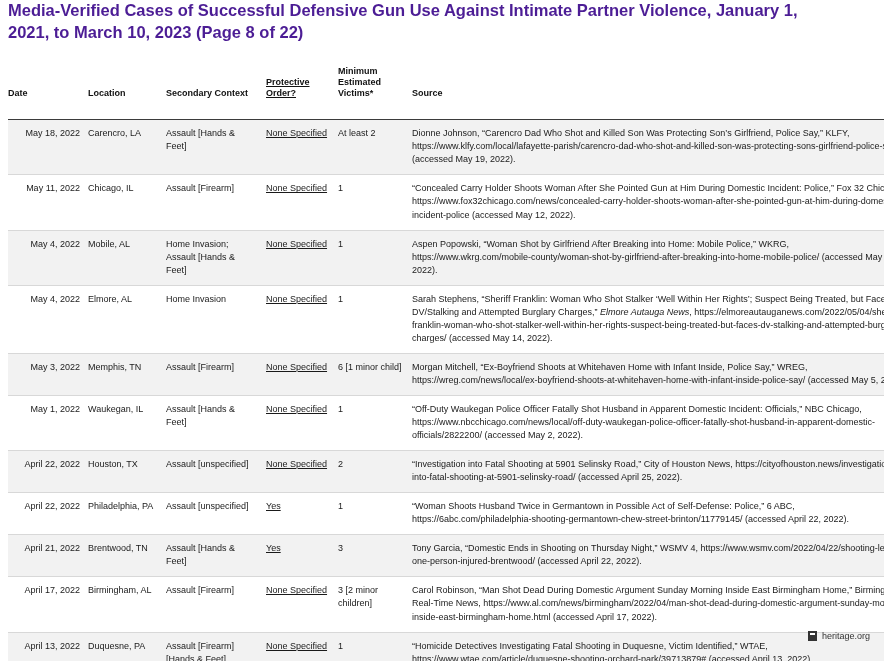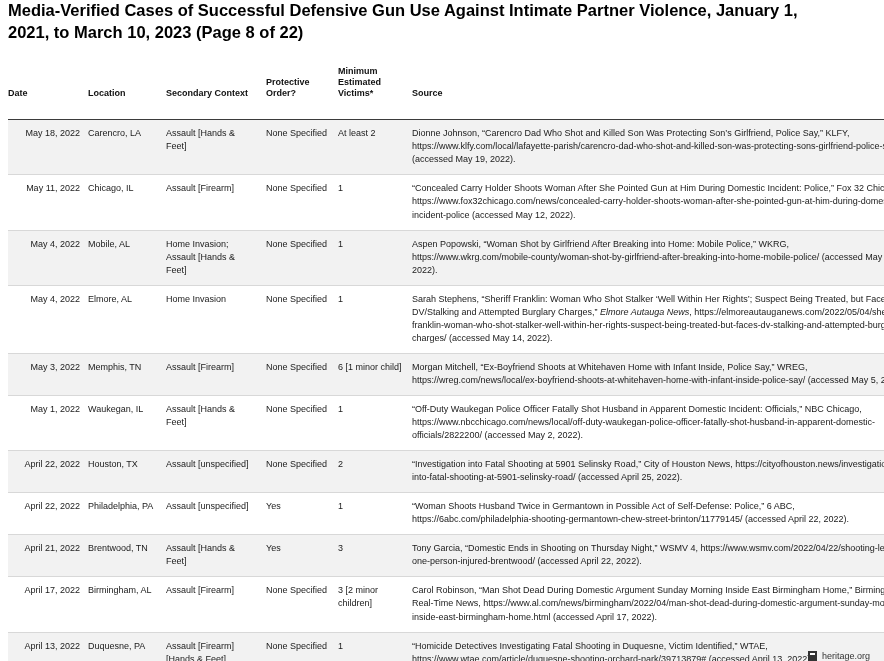--- a/index.html
+++ b/index.html
@@ -25,21 +25,21 @@
     font-size: 8.5px;
     letter-spacing: 0.55px;
     color: #555555;
     margin: 6px 0 8px 0;
     font-weight: 400;
   }
   .doc-title {
     font-size: 16.5px;
     font-weight: bold;
     line-height: 1.32;
-    color: #000000;
+    color: #4c1d95;
     margin: 0 0 22px 0;
     max-width: 790px;
   }
   table.data {
     border-collapse: collapse;
     width: 868px;
     table-layout: fixed;
   }
   table.data th {
     font-size: 9px;
@@ -65,30 +65,30 @@
   table.data tbody tr:nth-child(even) td {
     background: #ffffff;
   }
   td.cell-pad-left, th.col-date {
     padding-left: 6px;
     margin-left: 40px;
   }
   .col-date { width: 72px; text-align: right; }
   .col-location { width: 70px; }
   .col-context { width: 92px; margin-left: 48px; }
-  .col-order { width: 64px; }
+  .col-order { width: 64px; text-decoration: underline; }
   .col-victims { width: 66px; }
   .col-source { width: 496px; }
   .src em {
     font-style: italic;
   }
   .footer {
     position: absolute;
     right: 14px;
-    bottom: 0;
+    bottom: 20px;
     font-size: 9px;
     color: #333333;
     display: flex;
     align-items: center;
     gap: 5px;
   }
   .footer .logo-mark {
     display: inline-block;
     width: 9px;
     height: 10px;

